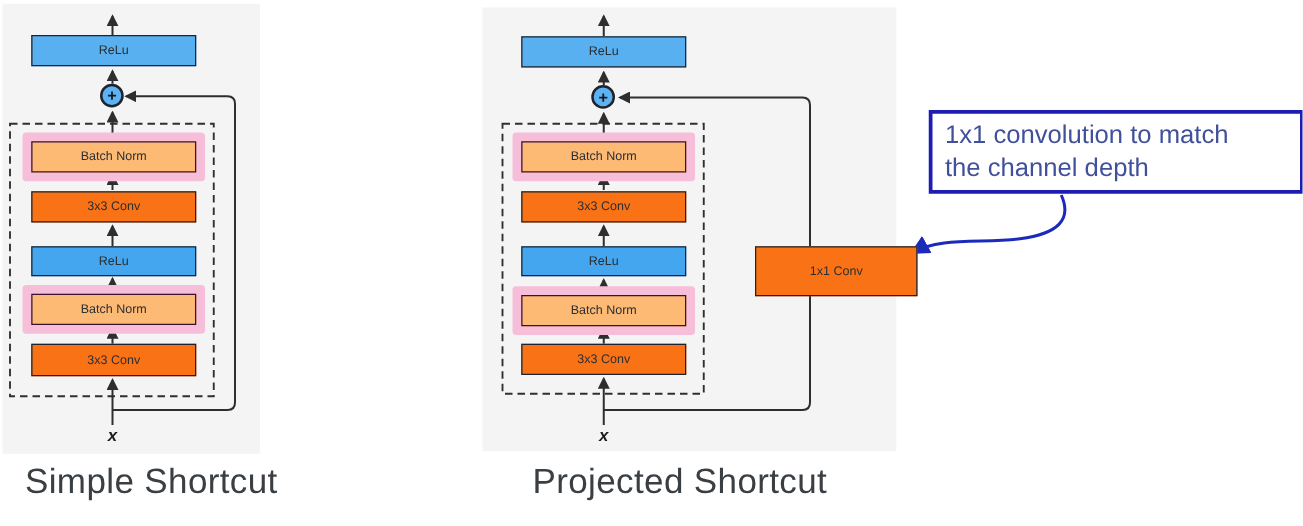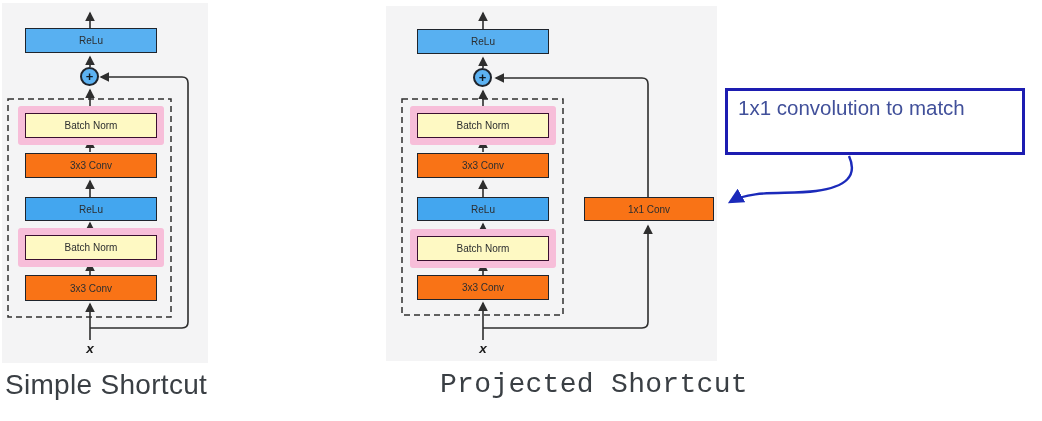--- a/index.html
+++ b/index.html
@@ -11,35 +11,35 @@
   svg.overlay { position:absolute; left:0; top:0; width:1042px; height:421px; pointer-events:none; }
   .flow   { stroke:#2e2e2e; stroke-width:1.6; fill:none; }
   .dashed { stroke:#2f2f2f; stroke-width:1.5; fill:none; stroke-dasharray:6 4; }
   .navy   { stroke:#1b2aba; stroke-width:2.4; fill:none; }
 
   .block { position:absolute; display:flex; align-items:center; justify-content:center;
            font-size:10px; color:#2c2e30; border:1.5px solid #1f242c; box-sizing:border-box; }
   .relu     { background:#58b0f1; }
   .relu-mid { background:#43a6ef; }
   .conv     { background:#f97316; }
-  .bn       { background:#fef9c3; border-color:#3a1030; }
+  .bn       { background:#fdba74; border-color:#3a1030; }
   .halo  { position:absolute; background:#f7bed9; border-radius:3px; }
 
   .addnode { position:absolute; width:19px; height:19px; border-radius:50%;
              background:#5cb2f2; border:2px solid #1f242c; box-sizing:border-box;
              display:flex; align-items:center; justify-content:center;
              font-size:13px; font-weight:700; color:#101820; line-height:1; }
 
   .xlabel { position:absolute; width:14px; text-align:center; font-style:italic; font-weight:700;
             font-size:13.5px; color:#1c1c1c; }
 
   .title { position:absolute; font-size:28px; font-weight:300; color:#3a3f44;
            letter-spacing:0.3px; white-space:nowrap; }
 
-  .callout { position:absolute; left:725px; top:88px; width:300px; height:67px;
+  .callout { position:absolute; left:743px; top:88px; width:300px; height:67px;
              box-sizing:border-box; border:3px solid #1d1db1; background:#ffffff;
              padding:4px 24px 0 10px; color:#41509a; font-size:20.5px; font-weight:300;
              line-height:1.3; white-space:nowrap; }
 </style>
 </head>
 <body>
 
 <div class="panel" style="left:2px; top:3px; width:206px; height:360px;"></div>
 <div class="panel" style="left:386px; top:6px; width:331px; height:355px;"></div>
 
@@ -96,21 +96,21 @@
   <span>ReLu</span>
 </div>
 <div class="halo" style="left:18px; top:228px; width:146px; height:39px;"></div>
 <div class="block bn" style="left:25px; top:235px; width:132px; height:25px;">
   <span>Batch Norm</span>
 </div>
 <div class="block conv" style="left:25px; top:275px; width:132px; height:26px;">
   <span>3x3 Conv</span>
 </div>
 <div class="xlabel" style="left:83px; top:341px;">x</div>
-<div class="title" style="left:5px; top:369px;">Simple Shortcut</div>
+<div class="title" style="left:20px; top:369px;">Simple Shortcut</div>
 
 <div class="block relu" style="left:417px; top:29px; width:132px; height:25px;">
   <span>ReLu</span>
 </div>
 <div class="addnode" style="left:473px; top:68px;">
   <span>+</span>
 </div>
 <div class="halo" style="left:410px; top:106px; width:146px; height:39px;"></div>
 <div class="block bn" style="left:417px; top:113px; width:132px; height:25px;">
   <span>Batch Norm</span>
@@ -121,21 +121,22 @@
 <div class="block relu-mid" style="left:417px; top:197px; width:132px; height:24px;">
   <span>ReLu</span>
 </div>
 <div class="halo" style="left:410px; top:229px; width:146px; height:39px;"></div>
 <div class="block bn" style="left:417px; top:236px; width:132px; height:25px;">
   <span>Batch Norm</span>
 </div>
 <div class="block conv" style="left:417px; top:275px; width:132px; height:25px;">
   <span>3x3 Conv</span>
 </div>
-<div class="block conv" style="left:584px; top:197px; width:130px; height:24px;">
+<div class="block conv" style="left:604px; top:197px; width:130px; height:40px;">
   <span>1x1 Conv</span>
 </div>
 <div class="xlabel" style="left:476px; top:341px;">x</div>
-<div class="title" style="left:440px; top:369px;font-family:Liberation Mono, monospace;">Projected Shortcut</div>
+<div class="title" style="left:426px; top:369px;">Projected Shortcut</div>
 
 <div class="callout">
   <div>1x1 convolution to match</div>
+  <div>the channel depth</div>
 </div>
 
 </body></html>

